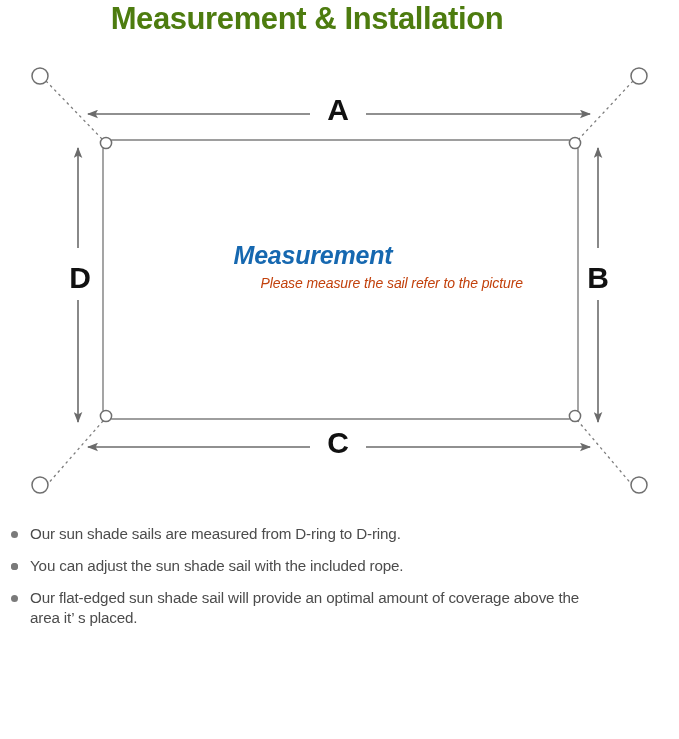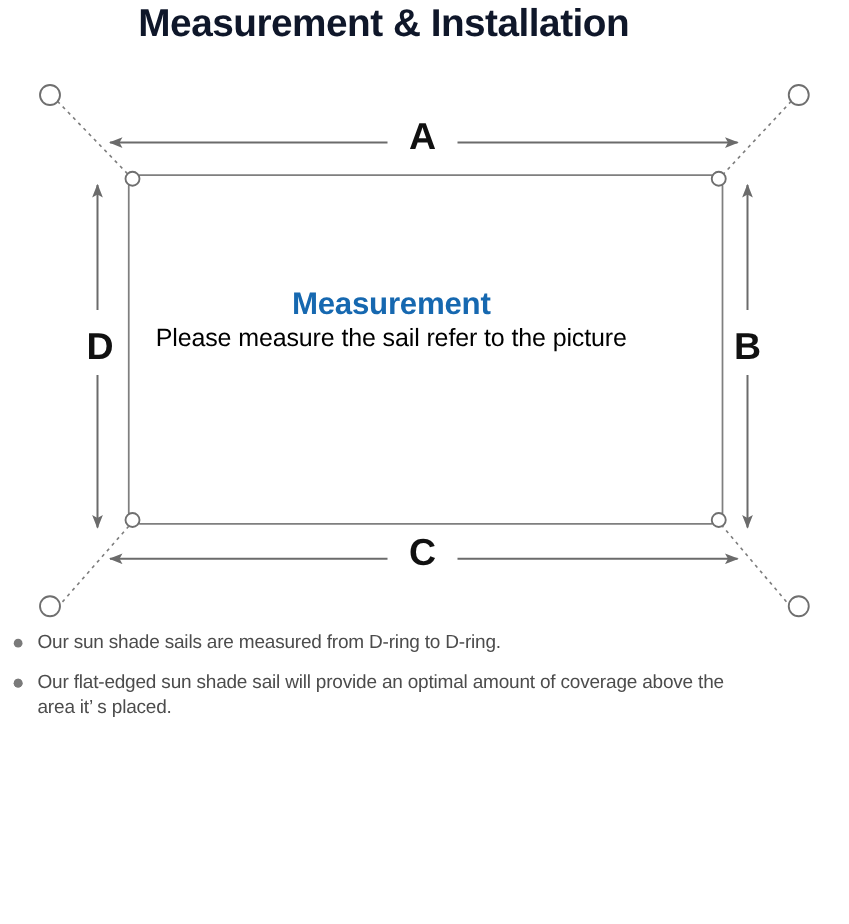--- a/index.html
+++ b/index.html
@@ -26,60 +26,62 @@
   
   .title {
     position: absolute;
     left: 0;
     top: 1px;
     width: 614px;
     text-align: center;
     font-family: "Liberation Sans", sans-serif;
     font-size: 31px;
     font-weight: bold;
-    color: #0f172a;
+    color: #4d7c0f;
     letter-spacing: -0.4px;
     white-space: nowrap;
   }
 
   
   .diagram {
     position: absolute;
     left: 0;
     top: 48px;
     width: 679px;
     height: 470px;
     display: block;
   }
 
   
   .center-block {
     position: absolute;
     left: 103px;
-    top: 228px;
+    top: 240px;
     width: 420px;
     text-align: center;
     pointer-events: none;
+    font-style: italic;
   }
   .center-title {
     font-family: "Liberation Sans", sans-serif;
     font-size: 25px;
     font-weight: bold;
     color: #1668b0;
     line-height: 30px;
     letter-spacing: -0.2px;
   }
   .center-sub {
     font-family: "Liberation Sans", sans-serif;
-    font-size: 20px;
+    font-size: 14px;
     font-weight: normal;
-    color: #000000;
+    color: #c2410c;
     line-height: 22px;
     margin-top: 2px;
     letter-spacing: -0.1px;
+    text-align: right;
   }
 
   
   .dim-letter {
     position: absolute;
     font-family: "Liberation Sans", sans-serif;
     font-size: 30px;
     font-weight: bold;
     color: #111111;
     line-height: 30px;
@@ -87,21 +89,21 @@
   }
   .dim-a { left: 318px; top: 95px; width: 40px; }
   .dim-b { left: 578px; top: 263px; width: 40px; }
   .dim-c { left: 318px; top: 428px; width: 40px; }
   .dim-d { left: 60px;  top: 263px; width: 40px; }
 
   
   .notes {
     position: absolute;
     left: 0;
-    top: 504px;
+    top: 524px;
     width: 610px;
   }
   .note {
     position: relative;
     padding-left: 30px;
     padding-right: 6px;
     margin-bottom: 12px;
     font-family: "Liberation Sans", sans-serif;
     font-size: 15.2px;
     line-height: 20px;
@@ -194,17 +196,21 @@
   <div class="notes">
     <div class="note">
       <span class="bullet"></span>
       <span>Our sun shade sails are measured from D-ring to D-ring.</span>
     </div>
     <div class="note">
       <span class="bullet"></span>
     </div>
     <div class="note">
       <span class="bullet"></span>
+      <span>You can adjust the sun shade sail with the included rope.</span>
+    </div>
+    <div class="note">
+      <span class="bullet"></span>
       <span>Our flat-edged sun shade sail will provide an optimal amount of coverage above the area it’ s placed.</span>
     </div>
   </div>
 
 </div>
 
 </body></html>

